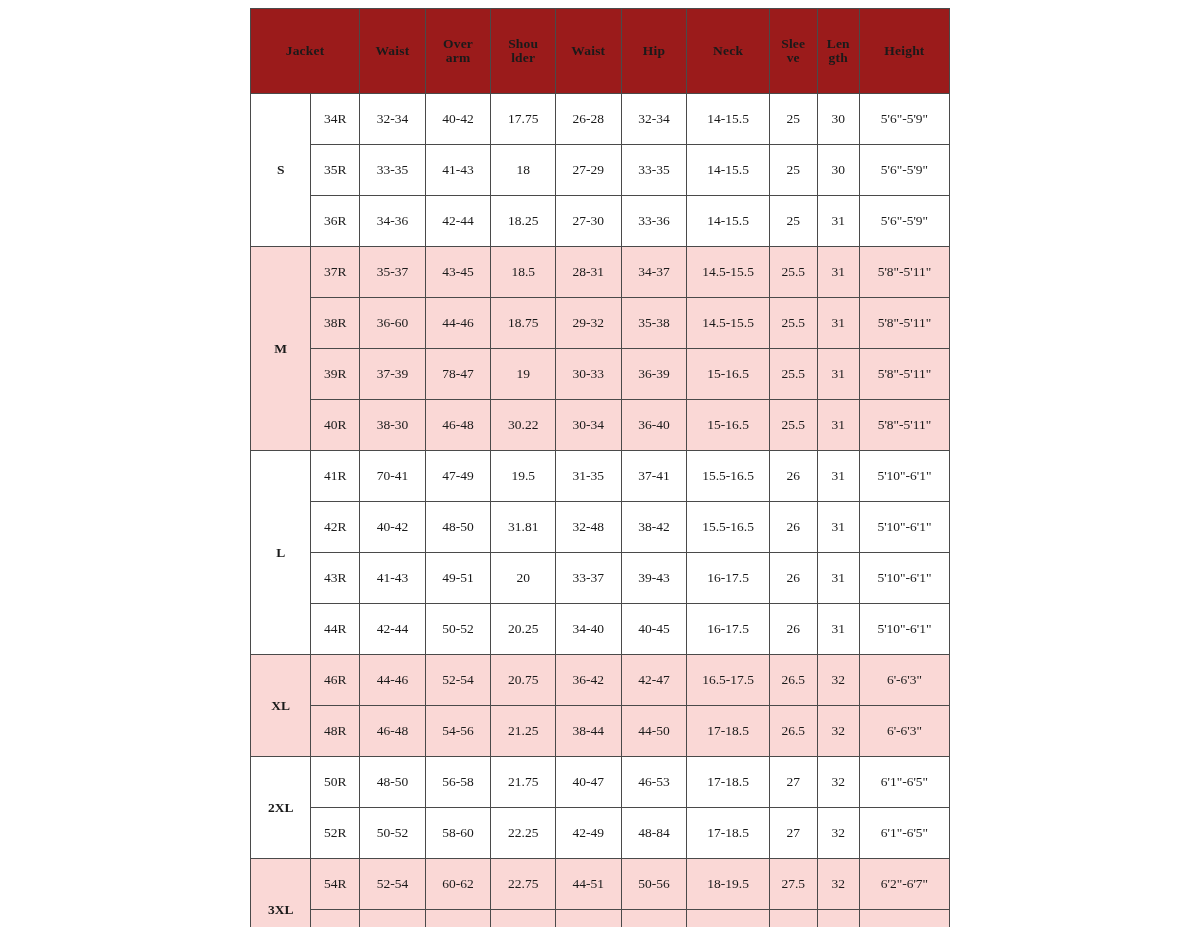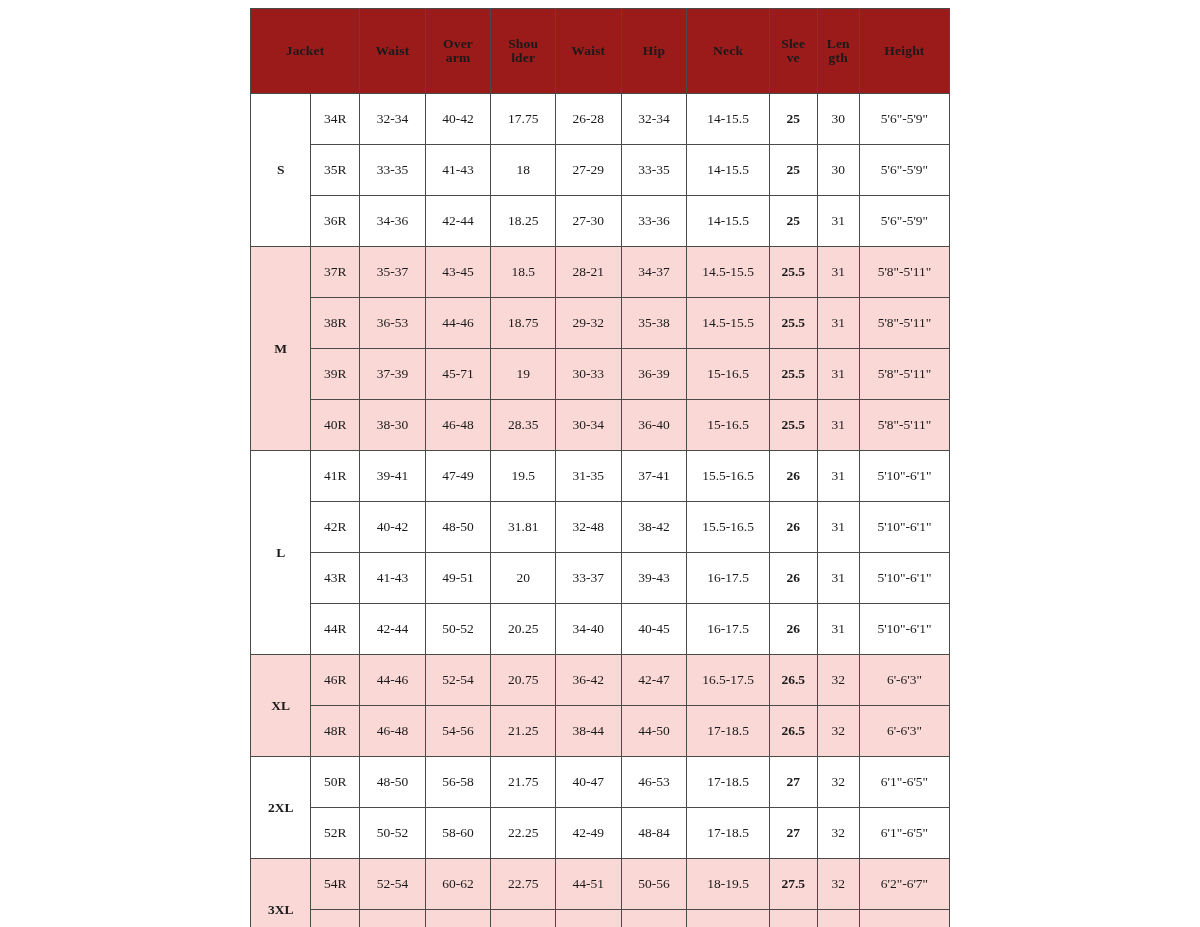--- a/index.html
+++ b/index.html
@@ -68,21 +68,21 @@
   col.c-height   { width: 85px; }
 
   tr.band-white td { background: #ffffff; }
   tr.band-pink  td { background: #fad8d6; }
 
   td.group-label {
     font-weight: bold;
     font-size: 15px;
   }
   td.sleeve {
-    font-weight: bold;
+    font-weight: normal;
     font-size: 14px;
   }
   td.size-code { font-size: 13.5px; }
 </style>
 </head>
 <body>
 
 <div id="page">
   <div id="table-wrap">
     <table class="size-chart">
@@ -162,67 +162,67 @@
             <td class="sleeve">25</td>
             <td>31</td>
             <td>5'6"-5'9"</td>
           </tr>
           <tr class="band-pink">
             <td class="group-label" rowspan="4">M</td>
             <td class="size-code">37R</td>
             <td>35-37</td>
             <td>43-45</td>
             <td>18.5</td>
-            <td>28-21</td>
+            <td>28-31</td>
             <td>34-37</td>
             <td>14.5-15.5</td>
             <td class="sleeve">25.5</td>
             <td>31</td>
             <td>5'8"-5'11"</td>
           </tr>
           <tr class="band-pink">
             <td class="size-code">38R</td>
-            <td>36-53</td>
+            <td>36-60</td>
             <td>44-46</td>
             <td>18.75</td>
             <td>29-32</td>
             <td>35-38</td>
             <td>14.5-15.5</td>
             <td class="sleeve">25.5</td>
             <td>31</td>
             <td>5'8"-5'11"</td>
           </tr>
           <tr class="band-pink">
             <td class="size-code">39R</td>
             <td>37-39</td>
-            <td>45-71</td>
+            <td>78-47</td>
             <td>19</td>
             <td>30-33</td>
             <td>36-39</td>
             <td>15-16.5</td>
             <td class="sleeve">25.5</td>
             <td>31</td>
             <td>5'8"-5'11"</td>
           </tr>
           <tr class="band-pink">
             <td class="size-code">40R</td>
             <td>38-30</td>
             <td>46-48</td>
-            <td>28.35</td>
+            <td>30.22</td>
             <td>30-34</td>
             <td>36-40</td>
             <td>15-16.5</td>
             <td class="sleeve">25.5</td>
             <td>31</td>
             <td>5'8"-5'11"</td>
           </tr>
           <tr class="band-white">
             <td class="group-label" rowspan="4">L</td>
             <td class="size-code">41R</td>
-            <td>39-41</td>
+            <td>70-41</td>
             <td>47-49</td>
             <td>19.5</td>
             <td>31-35</td>
             <td>37-41</td>
             <td>15.5-16.5</td>
             <td class="sleeve">26</td>
             <td>31</td>
             <td>5'10"-6'1"</td>
           </tr>
           <tr class="band-white">

